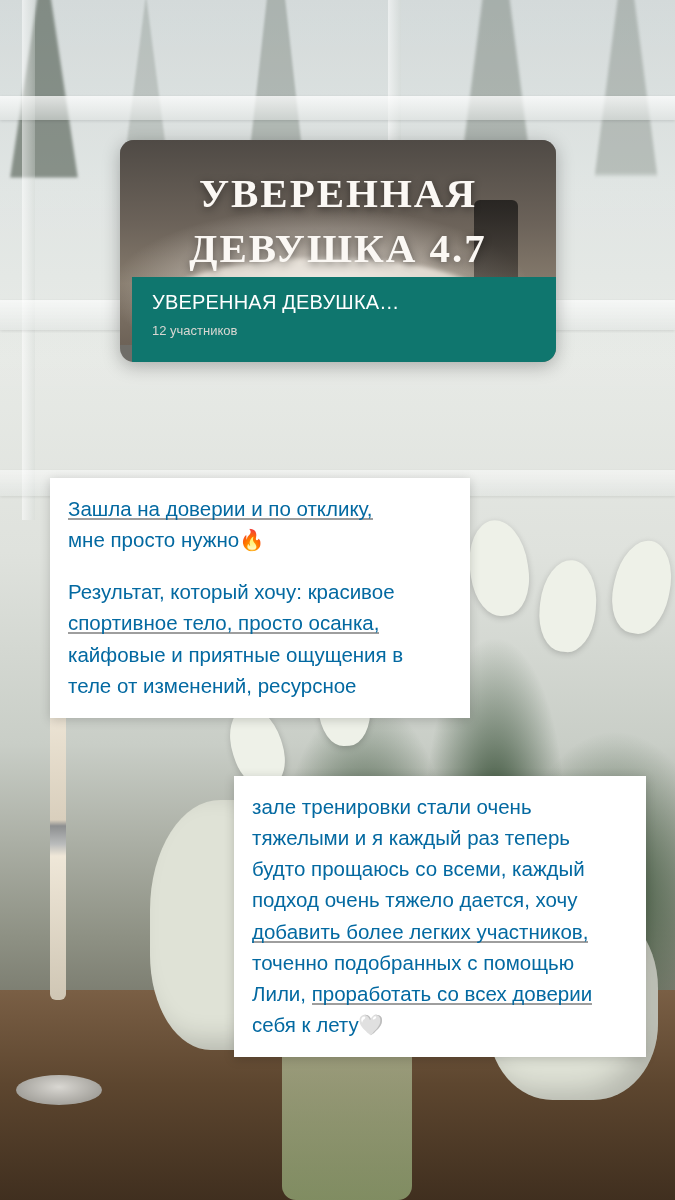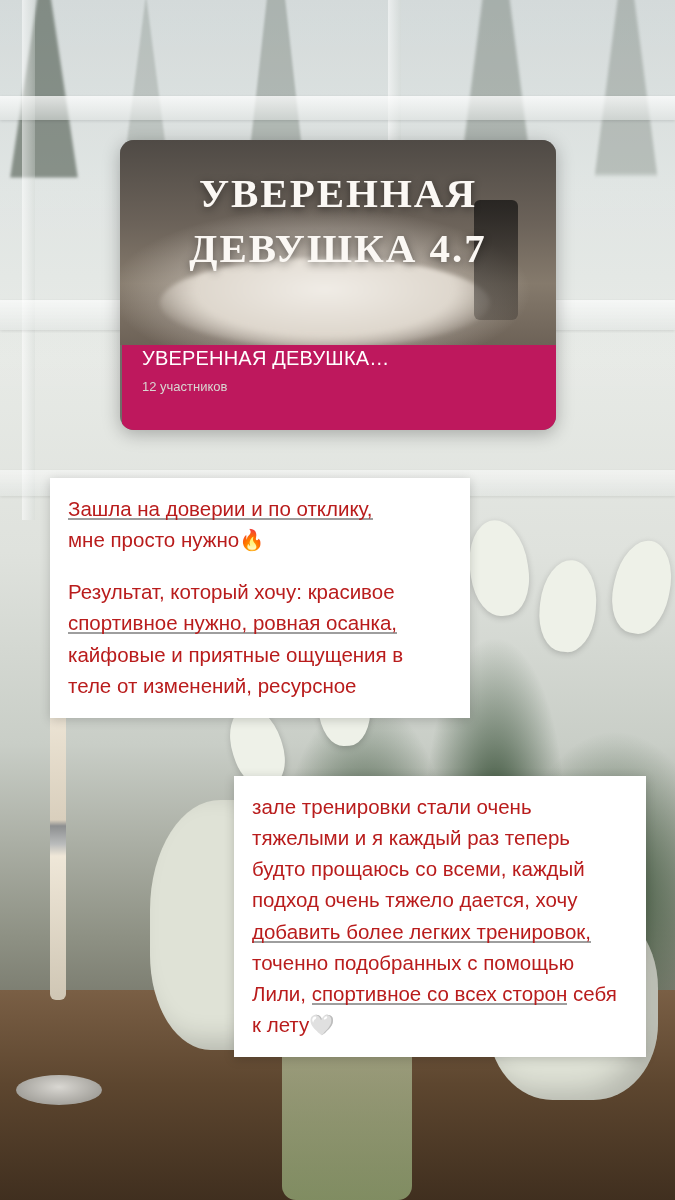--- a/index.html
+++ b/index.html
@@ -110,21 +110,21 @@
     background: radial-gradient(ellipse at 50% 40%, #d9d7d2, #8e8c86);
     border-radius: 50%;
   }
 
   
   .link-card {
     position: absolute;
     left: 120px;
     top: 140px;
     width: 436px;
-    height: 290px;
+    height: 222px;
     border-radius: 14px;
     overflow: hidden;
     background: #6f6d68;
     box-shadow: 0 4px 18px rgba(0,0,0,0.28);
   }
   .link-card .thumb {
     position: absolute;
     left: 0; top: 0; right: 0;
     height: 205px;
     background:
@@ -155,41 +155,41 @@
     color: #fbf8f4;
     font-family: "Liberation Serif", serif;
     font-weight: bold;
     font-size: 41px;
     letter-spacing: 2px;
     line-height: 1.34;
     text-shadow: 0 2px 8px rgba(0,0,0,0.45);
   }
   .link-meta {
     position: absolute;
-    left: 2px; right: 0; bottom: 0;
+    left: 12px; right: 0; bottom: 0;
     height: 85px;
-    background: #be185d;
-    padding: 2px 20px 0 20px;
+    background: #0f766e;
+    padding: 14px 20px 0 20px;
     box-sizing: border-box;
   }
   .link-meta .name {
     color: #ffffff;
     font-size: 20px;
     letter-spacing: .2px;
   }
   .link-meta .sub {
     margin-top: 9px;
     color: #d9d7d2;
     font-size: 13px;
   }
 
   .text-card {
     position: absolute;
     background: #ffffff;
-    color: #b91c1c;
+    color: #0369a1;
     font-size: 20.5px;
     line-height: 1.52;
     padding: 15px 18px 17px 18px;
     box-sizing: border-box;
     box-shadow: 0 2px 10px rgba(0,0,0,0.18);
   }
   .text-card p { margin: 0; }
   .text-card p + p { margin-top: 21px; }
   .u { box-shadow: inset 0 -2px 0 0 #9e9e9e; }
 
@@ -239,20 +239,20 @@
       </div>
     </div>
     <div class="link-meta">
       <div class="name">УВЕРЕННАЯ ДЕВУШКА…</div>
       <div class="sub">12 участников</div>
     </div>
   </div>
 
   <div class="text-card" id="card-msg-1">
     <p><span class="u">Зашла на доверии и по отклику,</span><br>мне просто нужно🔥</p>
-    <p>Результат, который хочу: красивое <span class="u">спортивное нужно, ровная осанка,</span> кайфовые и приятные ощущения в теле от изменений, ресурсное</p>
+    <p>Результат, который хочу: красивое <span class="u">спортивное тело, просто осанка,</span> кайфовые и приятные ощущения в теле от изменений, ресурсное</p>
   </div>
 
   <div class="text-card" id="card-msg-2">
-    <p>зале тренировки стали очень тяжелыми и я каждый раз теперь будто прощаюсь со всеми, каждый подход очень тяжело дается, хочу <span class="u">добавить более легких тренировок,</span> точенно подобранных с помощью Лили, <span class="u">спортивное со всех сторон</span> себя к лету🤍</p>
+    <p>зале тренировки стали очень тяжелыми и я каждый раз теперь будто прощаюсь со всеми, каждый подход очень тяжело дается, хочу <span class="u">добавить более легких участников,</span> точенно подобранных с помощью Лили, <span class="u">проработать со всех доверии</span> себя к лету🤍</p>
   </div>
 
 </div>
 
 </body></html>

